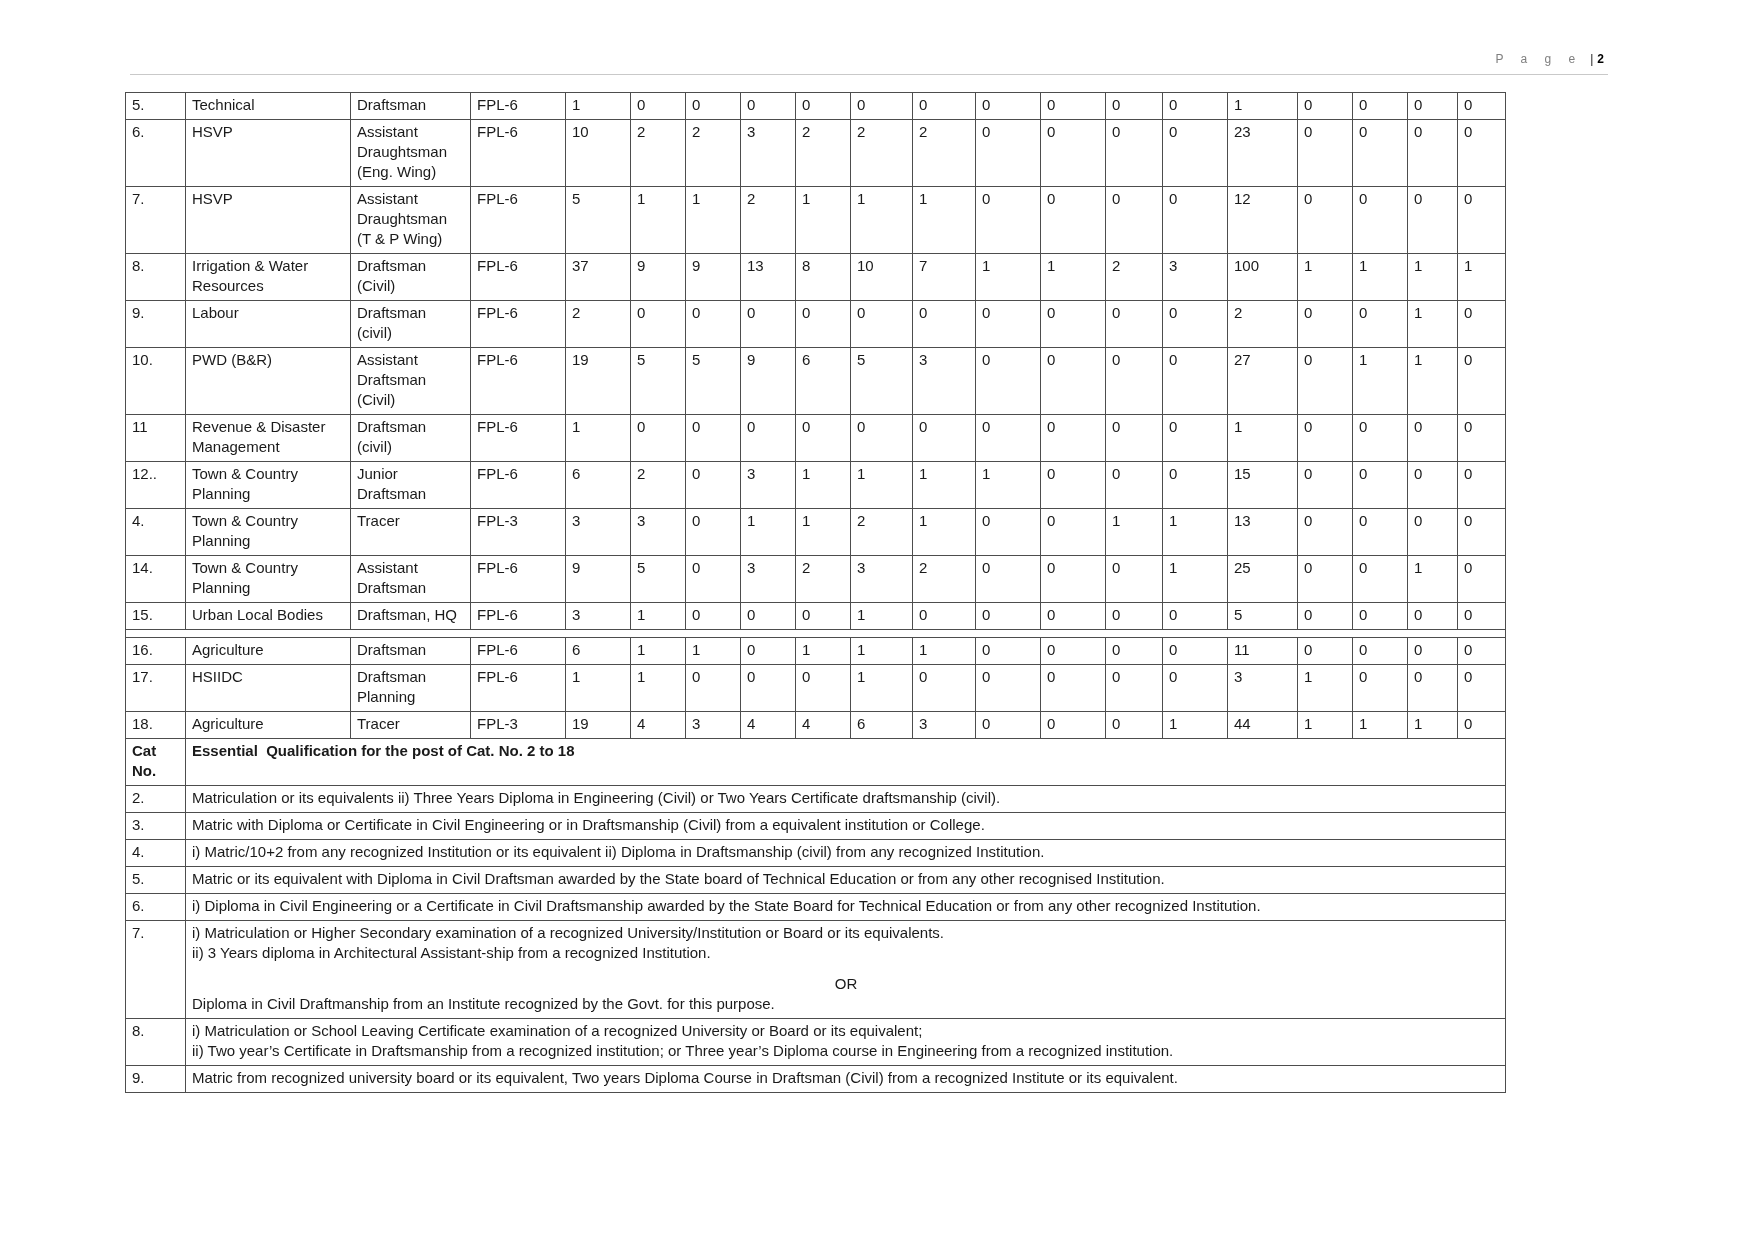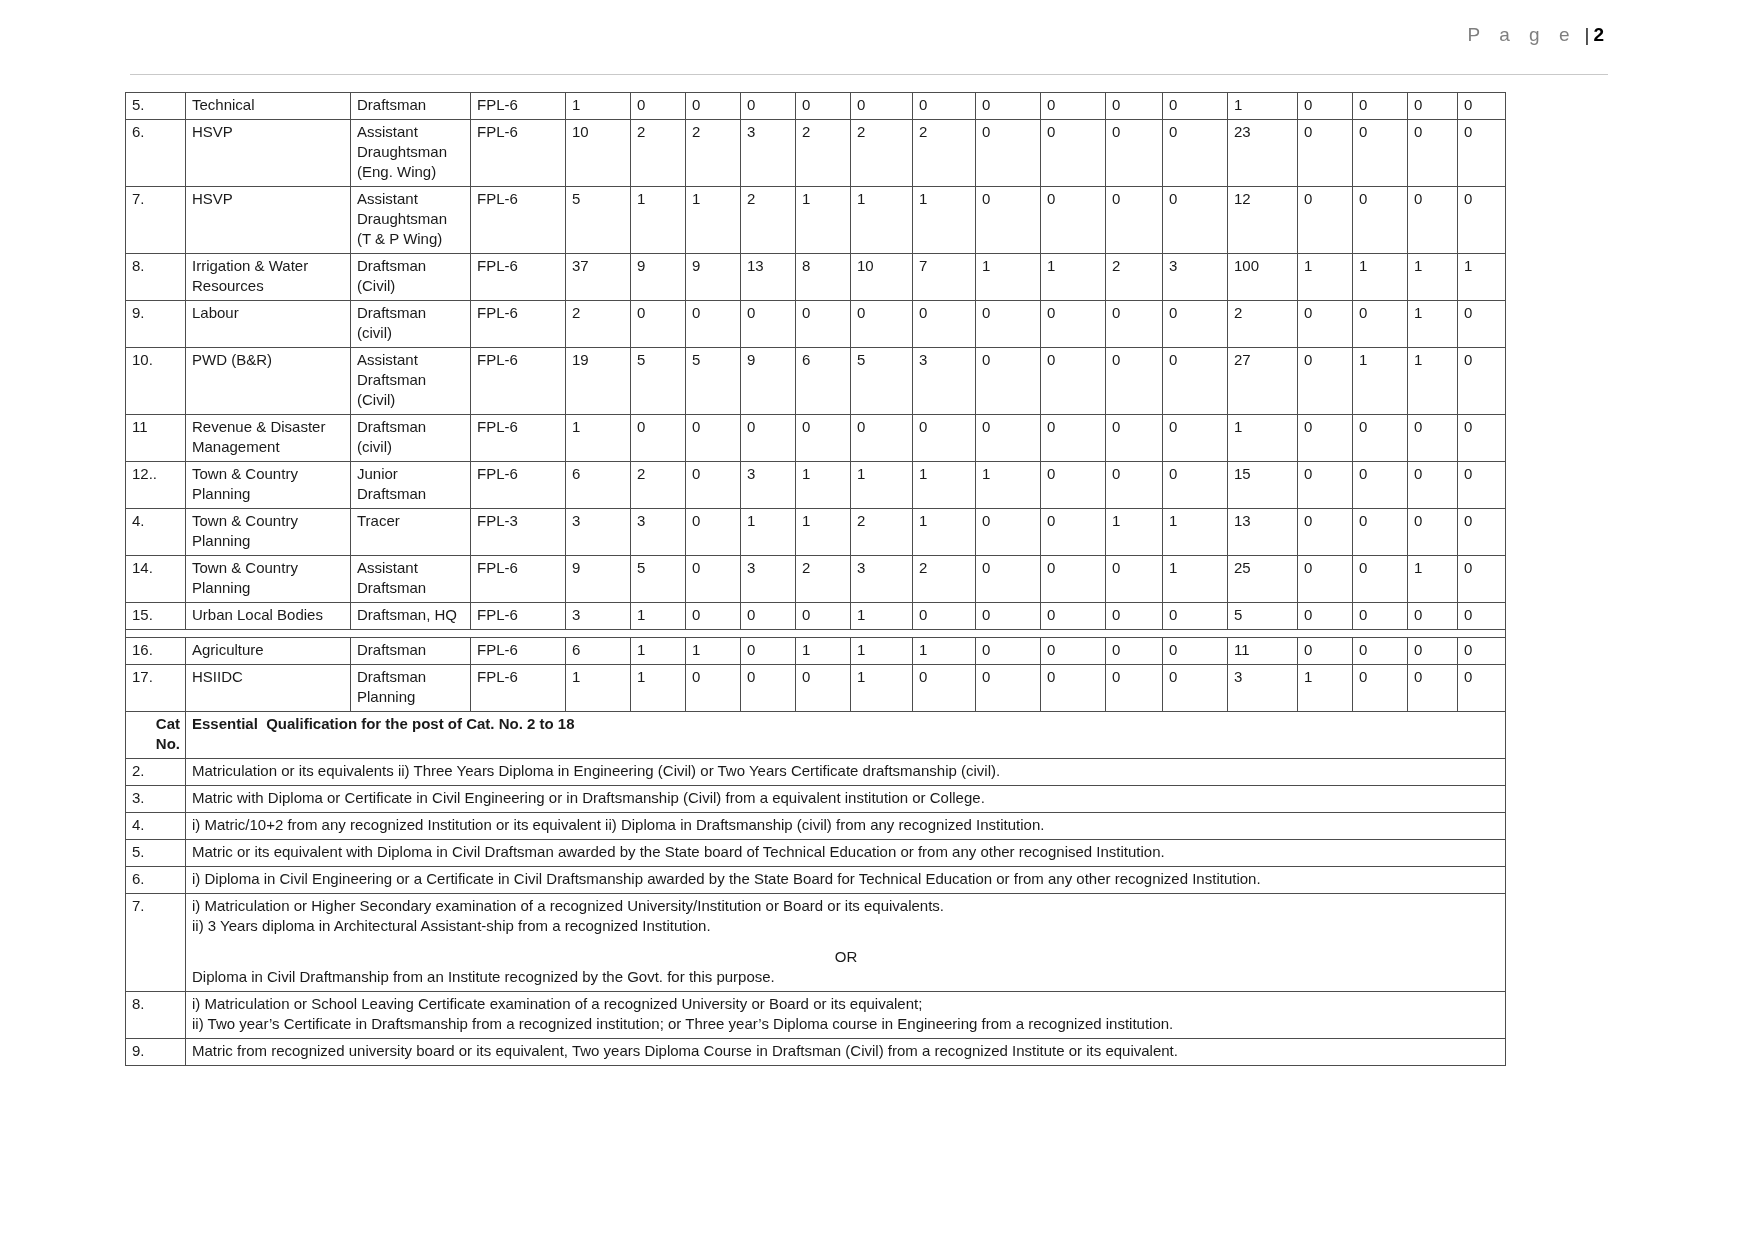--- a/index.html
+++ b/index.html
@@ -5,22 +5,22 @@
   html,body { margin:0; padding:0; }
   body {
     width:1754px; height:1241px;
     background:#ffffff;
     font-family:"Liberation Sans", sans-serif;
     color:#1a1a1a;
     position:relative;
     overflow:hidden;
   }
   .page-header {
-    position:absolute; top:24px; right:150px;
-    font-size:19px; white-space:nowrap;
+    position:absolute; top:52px; right:150px;
+    font-size:12px; white-space:nowrap;
   }
   .pg-label { color:#7f7f7f; letter-spacing:7px; }
   .pg-sep   { color:#1a1a1a; margin:0 4px 0 8px; font-weight:400; }
   .pg-num   { color:#000000; font-weight:bold; }
   .header-rule {
     position:absolute; top:74px; left:130px; width:1478px; height:0;
     border-top:1px solid #c9c9c9;
   }
   table.vacancy {
     position:absolute; top:92px; left:125px;
@@ -30,21 +30,21 @@
     font-size:15px; line-height:20px;
   }
   table.vacancy td {
     border:1px solid #4d4d4d;
     vertical-align:top;
     padding:2px 5px 4px 6px;
     overflow:hidden;
   }
   table.vacancy { border:1px solid #262626; }
   tr.gap-row td { height:7px; padding:0; border-left:1px solid #4d4d4d; border-right:1px solid #4d4d4d; }
-  td.cat-head { font-weight:bold;text-align:right; }
+  td.cat-head { font-weight:bold; }
   td.q-title  { font-weight:bold; white-space:pre-wrap; }
   td.q-text div { white-space:pre-wrap; }
   td.q-text div.or { text-align:center;margin-top:11px; }
   td.row15 { padding-bottom:10px;margin-left:16px; }
 </style>
 </head>
 <body>
 
 <div class="page-header">
   <span class="pg-label">P a g e</span><span class="pg-sep">|</span><span class="pg-num">2</span>
@@ -358,20 +358,42 @@
         <td>0</td>
         <td>0</td>
         <td>0</td>
         <td>3</td>
         <td>1</td>
         <td>0</td>
         <td>0</td>
         <td>0</td>
       </tr>
       <tr>
+        <td>18.</td>
+        <td>Agriculture</td>
+        <td>Tracer</td>
+        <td>FPL-3</td>
+        <td>19</td>
+        <td>4</td>
+        <td>3</td>
+        <td>4</td>
+        <td>4</td>
+        <td>6</td>
+        <td>3</td>
+        <td>0</td>
+        <td>0</td>
+        <td>0</td>
+        <td>1</td>
+        <td>44</td>
+        <td>1</td>
+        <td>1</td>
+        <td>1</td>
+        <td>0</td>
+      </tr>
+      <tr>
         <td class="cat-head">
           <div>Cat</div>
           <div>No.</div>
         </td>
         <td class="q-title" colspan="19">Essential  Qualification for the post of Cat. No. 2 to 18</td>
       </tr>
       <tr>
         <td>2.</td>
         <td class="q-text" colspan="19">
           <div>Matriculation or its equivalents ii) Three Years Diploma in Engineering (Civil) or Two Years Certificate draftsmanship (civil).</div>

